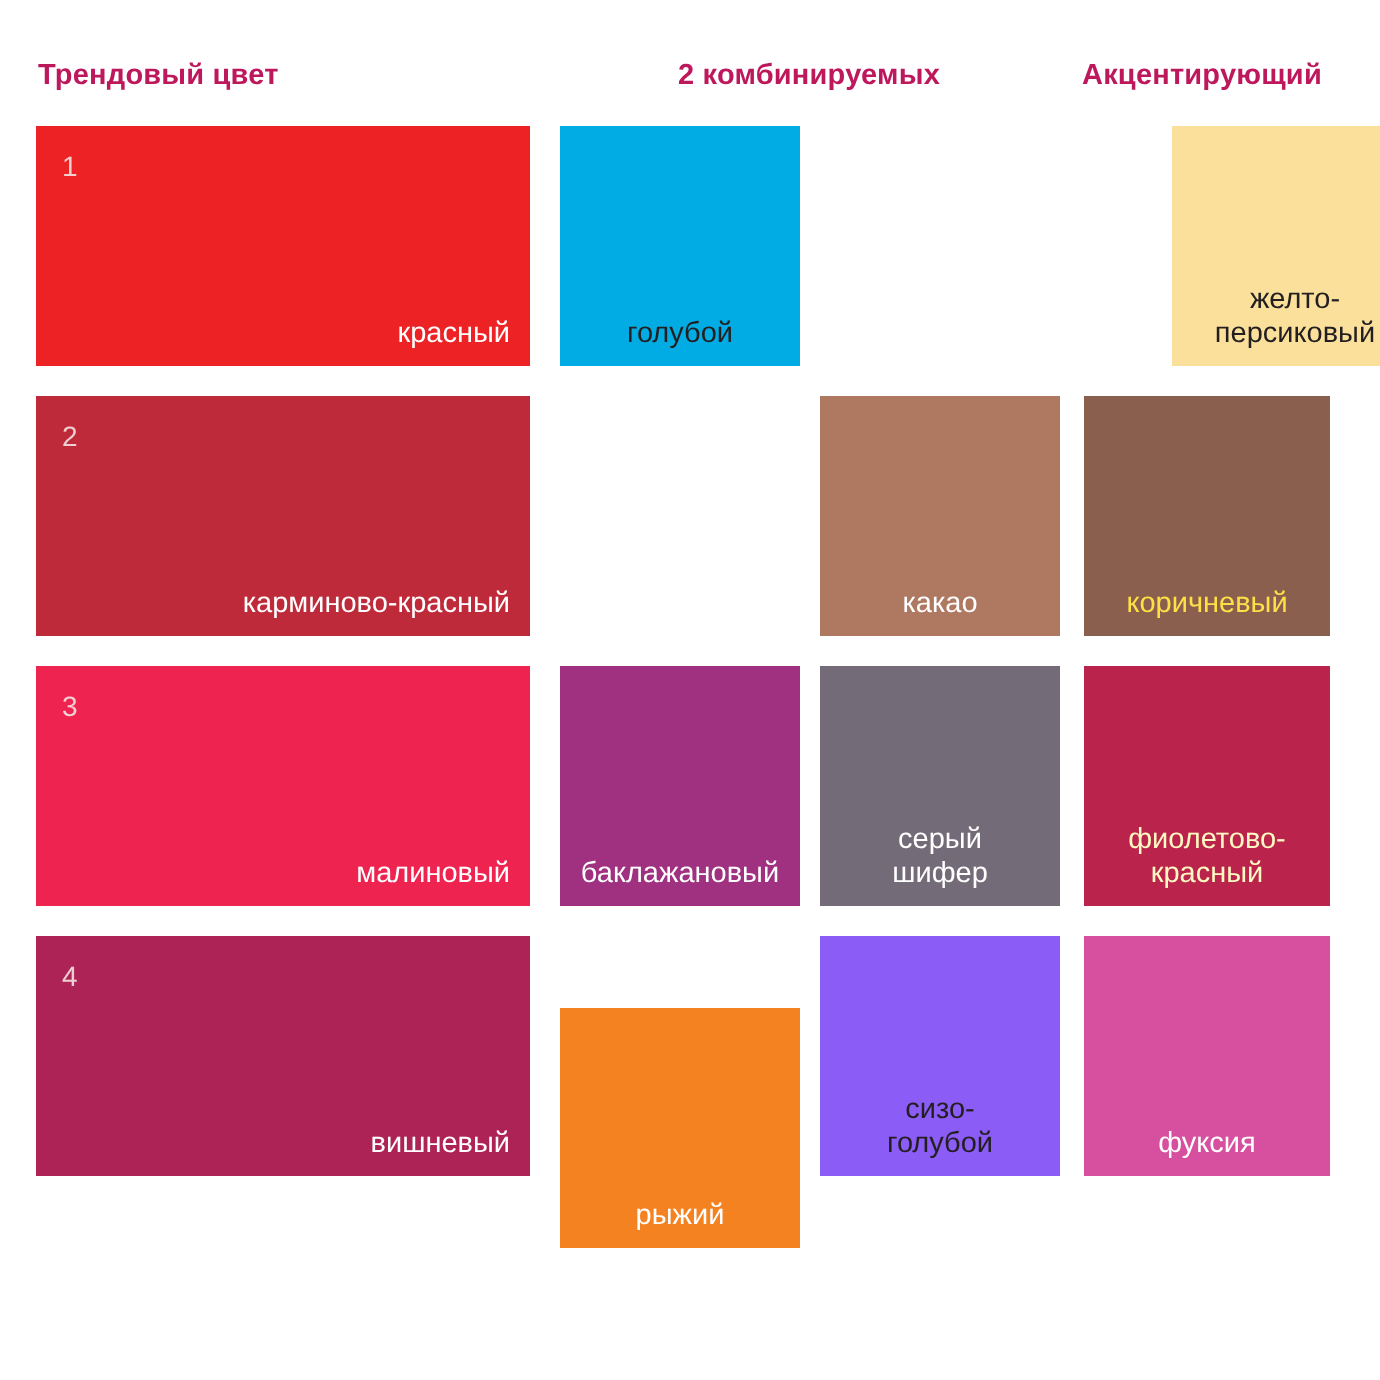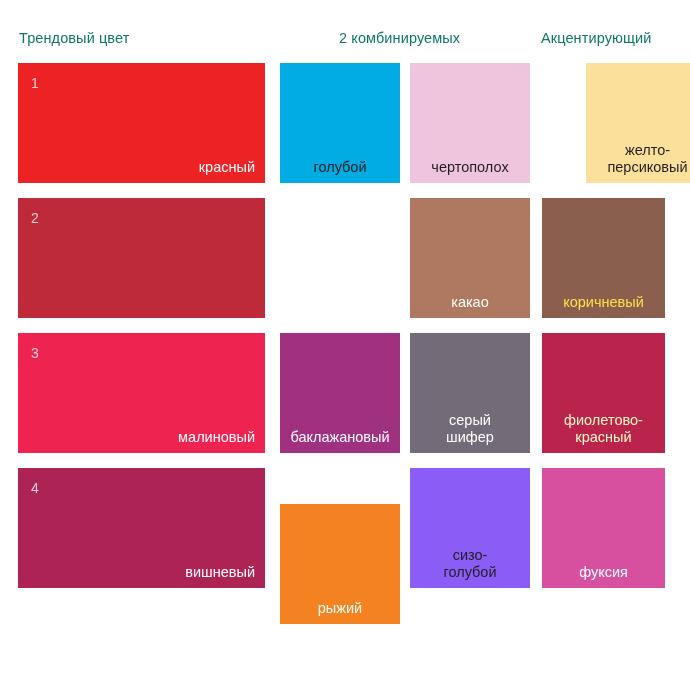--- a/index.html
+++ b/index.html
@@ -25,24 +25,25 @@
   .header-row {
     position: absolute;
     left: 0;
     top: 28px;
     width: 690px;
     height: 26px;
   }
   .header-label {
     position: absolute;
     font-size: 14.5px;
-    color: #0f766e;
+    color: #be185d;
     white-space: nowrap;
     letter-spacing: 0.1px;
     line-height: 20px;
+    font-weight: bold;
   }
   .header-trend   { left: 19px;  top: 0; }
   .header-combo   { left: 339px; top: 0; }
   .header-accent  { left: 541px; top: 0; }
 
   
   .grid {
     position: absolute;
     left: 0;
     top: 63px;
@@ -107,32 +108,30 @@
   <div class="grid">
 
     <div class="row">
       <div class="swatch sw-main" style="background: rgb(237, 34, 36); color: rgb(255, 255, 255);">
         <span class="sw-index">1</span>
         <span class="sw-name">красный</span>
       </div>
       <div class="swatch sw-c2" style="background: rgb(0, 172, 227); color: rgb(35, 31, 32);">
         <span class="sw-name">голубой</span>
       </div>
-      <div class="swatch sw-c3" style="background: rgb(239, 197, 222); color: rgb(35, 31, 32);">
-        <span class="sw-name">чертополох</span>
-      </div>
       <div class="swatch sw-c4" style="background: rgb(251, 224, 156); color: rgb(35, 31, 32); margin-left: 44px;">
         <span class="sw-name">желто-
 персиковый</span>
       </div>
     </div>
 
     <div class="row">
       <div class="swatch sw-main" style="background: rgb(191, 42, 58); color: rgb(255, 255, 255);">
         <span class="sw-index">2</span>
+        <span class="sw-name">карминово-красный</span>
       </div>
       <div class="swatch sw-c3" style="background: rgb(175, 120, 97); color: rgb(255, 255, 255);">
         <span class="sw-name">какао</span>
       </div>
       <div class="swatch sw-c4" style="background: rgb(138, 95, 77); color: #fde047;">
         <span class="sw-name">коричневый</span>
       </div>
     </div>
 
     <div class="row">

